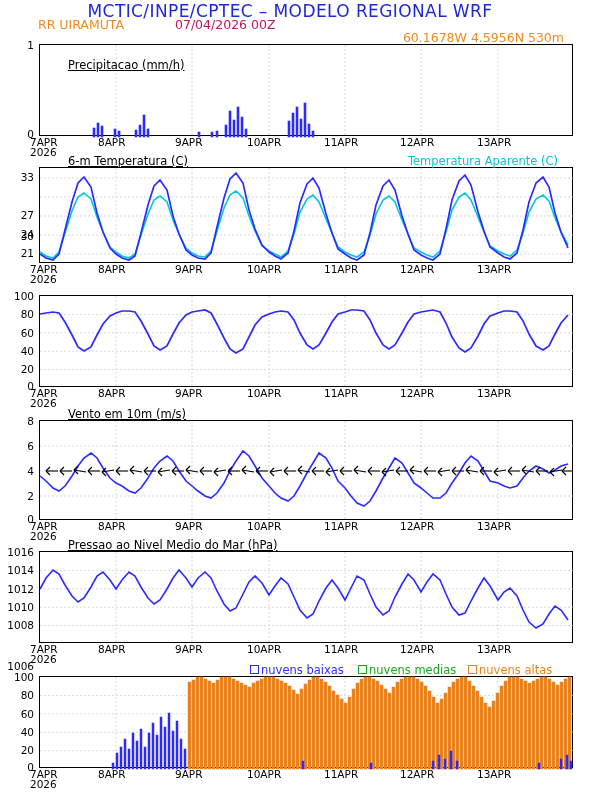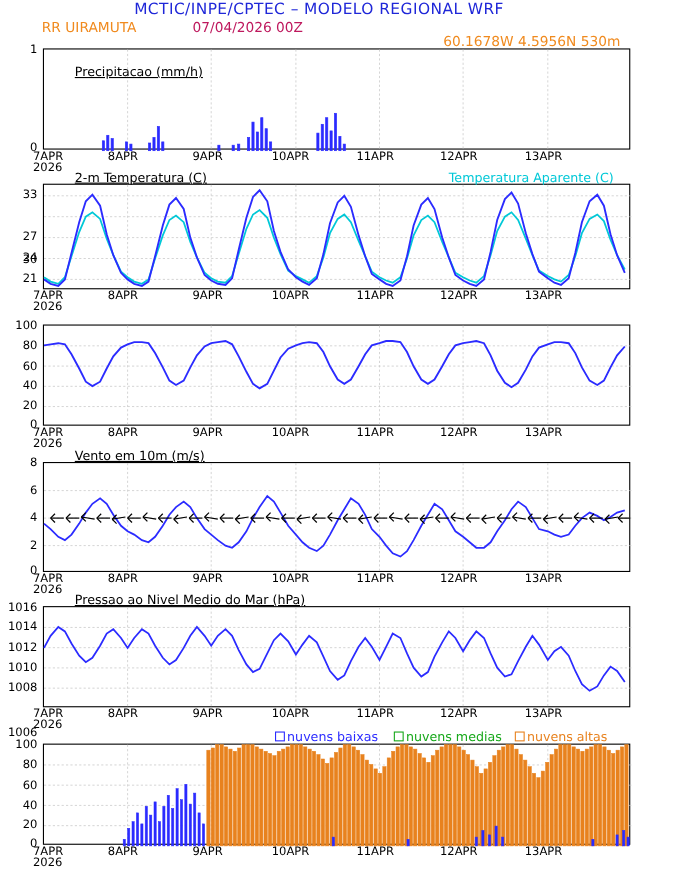--- a/index.html
+++ b/index.html
@@ -1,20 +1,20 @@
 <!DOCTYPE html>
 <html><head>
 <meta charset="utf-8">
 <style>
   html,body{margin:0;padding:0;background:#ffffff;}
   body{width:612px;height:792px;font-family:"DejaVu Sans",sans-serif;color:#000;}
   #page{position:relative;width:612px;height:792px;overflow:hidden;}
 
   .hdr-title{position:absolute;left:0;top:1px;width:580px;text-align:center;
-    color:#1f27d8;font-size:14px;letter-spacing:.4px;font-family:"DejaVu Sans",sans-serif;}
+    color:#1f27d8;font-size:17px;letter-spacing:.4px;font-family:"DejaVu Sans",sans-serif;}
   .hdr-station{position:absolute;left:38px;top:17px;color:#f08a1e;font-size:12.5px;}
   .hdr-date{position:absolute;left:175px;top:17px;color:#be185d;font-size:12.5px;}
   .hdr-coords{position:absolute;right:48px;top:30px;color:#f08a1e;font-size:12.5px;}
 
   .panel{position:absolute;left:39px;border:1px solid #000;background:#fff;box-sizing:border-box;}
   .ptitle{position:absolute;font-size:11.5px;color:#000;white-space:nowrap;
      text-decoration:underline;}
   .plegend{position:absolute;font-size:11.5px;white-space:nowrap;}
 
   .ylab{position:absolute;font-size:10.5px;text-align:right;width:34px;color:#000;}
@@ -112,21 +112,21 @@
       <polyline fill="none" stroke="#2b2bff" stroke-width="1.7" points="
         0,86 6,90 13,92 19,86 25,62 32,34 38,15 44,9 51,19 57,45 63,64 70,80
         76,86 82,90 89,92 95,88 101,65 108,37 114,18 120,12 127,22 133,48 139,66 146,82
         152,87 158,90 165,91 171,85 177,59 184,30 190,11 196,5 203,15 209,42 215,61 222,77
         229,84 235,88 241,91 248,85 254,63 260,35 267,16 273,10 279,20 286,46 292,65 298,81
         305,86 311,90 317,92 324,87 330,65 336,37 343,18 349,12 355,22 362,48 368,66 374,82
         381,87 387,90 393,92 400,86 406,61 412,32 419,13 425,7 431,17 438,44 444,63 450,79
         458,85 464,89 470,91 477,85 483,62 489,34 496,15 503,9 509,19 515,45 521,64 528,80"></polyline>
     </svg>
   </div>
-  <div class="ptitle" style="left:68px;top:154px;">2-m Temperatura (C)</div>
+  <div class="ptitle" style="left:68px;top:154px;">6-m Temperatura (C)</div>
   <div class="plegend" style="right:54px;top:154px;color:#00c8d7;">Temperatura Aparente (C)</div>
   <div class="ylab" style="left:0;top:171px;">33</div>
   <div class="ylab" style="left:0;top:190px;margin-top:40px;">30</div>
   <div class="ylab" style="left:0;top:209px;">27</div>
   <div class="ylab" style="left:0;top:228px;">24</div>
   <div class="ylab" style="left:0;top:247px;">21</div>
   <div class="xlab" style="left:30px;top:263px;">7APR</div>
   <div class="xlab" style="left:98px;top:263px;">8APR</div>
   <div class="xlab" style="left:175px;top:263px;">9APR</div>
   <div class="xlab" style="left:247px;top:263px;">10APR</div>

